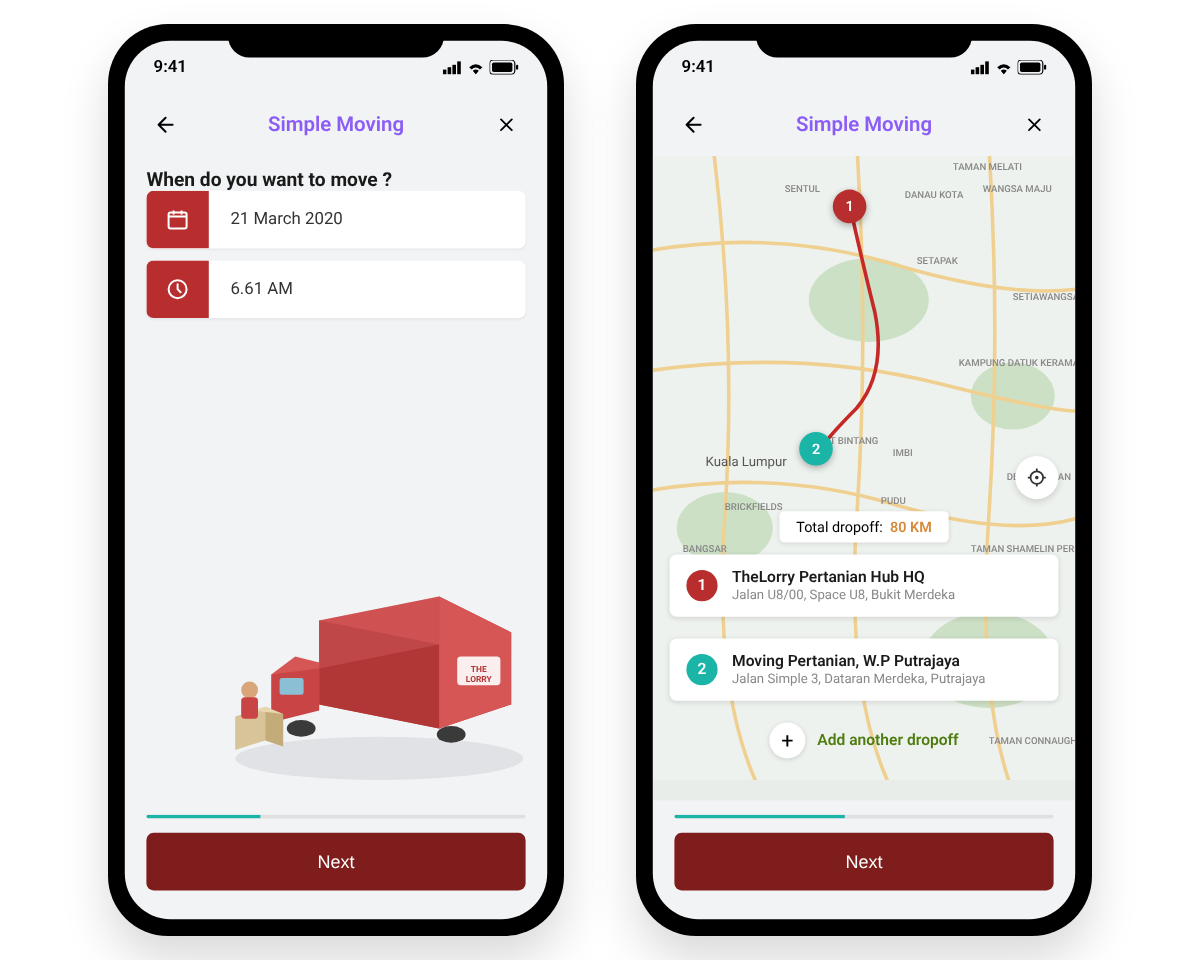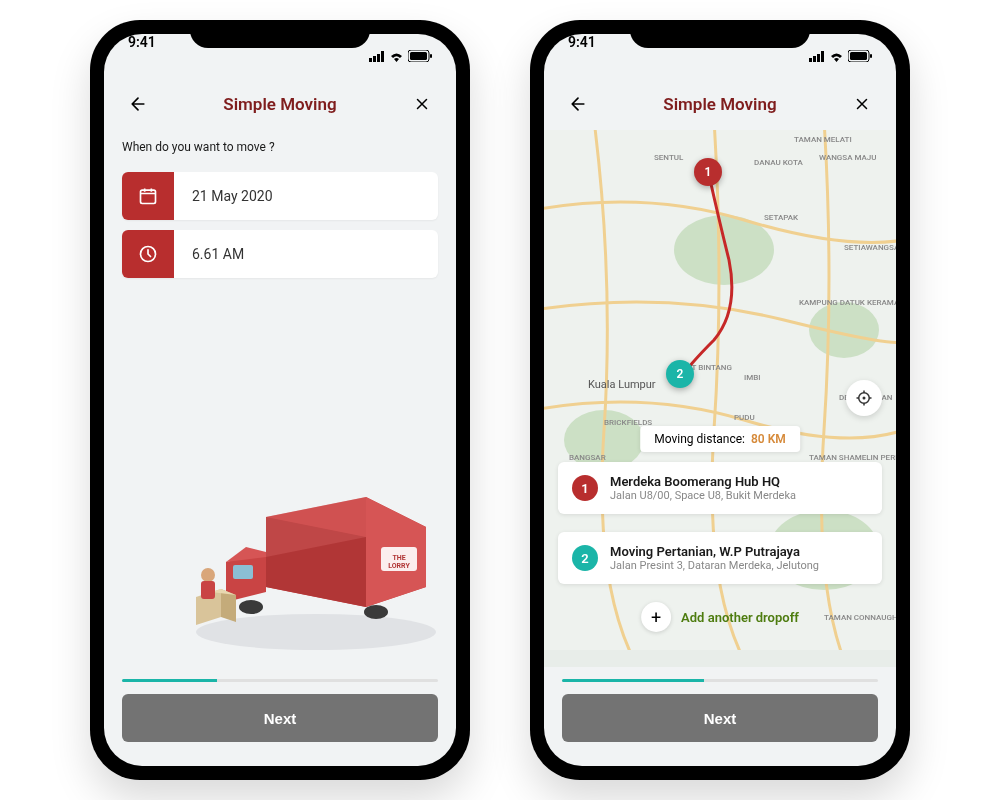--- a/index.html
+++ b/index.html
@@ -40,56 +40,56 @@
     width: 180px;
     height: 28px;
     background: #000;
     border-radius: 0 0 18px 18px;
     z-index: 20;
   }
   .status-bar {
     height: 44px;
     display: flex;
     justify-content: space-between;
+    align-items: center;
     padding: 0 24px;
     font-size: 14px;
     font-weight: 600;
     color: #000;
     z-index: 10;
     position: relative;
   }
   .status-icons { display: flex; gap: 4px; align-items: center; }
   .header {
     height: 52px;
     display: flex;
     align-items: center;
     justify-content: space-between;
     padding: 0 20px;
   }
   .header-title {
     font-size: 17px;
     font-weight: 600;
-    color: #7f1d1d;
+    color: #8b5cf6;
   }
   .icon-btn {
     width: 28px; height: 28px;
     display: flex; align-items: center; justify-content: center;
     cursor: pointer;
     font-size: 22px;
   }
   .content {
     flex: 1;
     padding: 10px 18px;
     position: relative;
   }
   .question {
-    font-size: 12px;
-    font-weight: 400;
+    font-size: 16px;
+    font-weight: 700;
     color: #1a1a1a;
-    margin-bottom: 18px;
   }
   .input-row {
     display: flex;
     background: #fff;
     border-radius: 6px;
     margin-bottom: 10px;
     overflow: hidden;
     box-shadow: 0 1px 2px rgba(0,0,0,0.05);
   }
   .input-icon {
@@ -124,26 +124,26 @@
     overflow: hidden;
   }
   .progress-fill {
     height: 100%;
     background: #1bb5a8;
     width: 30%;
   }
   .next-btn {
     width: 100%;
     height: 48px;
-    background: #737373;
+    background: #7f1d1d;
     border: none;
     border-radius: 6px;
     color: #fff;
     font-size: 15px;
-    font-weight: 700;
+    font-weight: 400;
     cursor: pointer;
   }
   
   .map-area {
     flex: 1;
     background: #e8ede9;
     position: relative;
     overflow: hidden;
   }
   .map-bg {
@@ -297,21 +297,21 @@
     </div>
     <div class="content">
       <div class="question">When do you want to move ?</div>
       <div class="input-row">
         <div class="input-icon">
           <svg width="20" height="20" viewBox="0 0 24 24">
               <rect x="3" y="5" width="18" height="16" rx="2" fill="none" stroke="#fff" stroke-width="2"></rect>
               <path d="M3 9h18M8 3v4M16 3v4" stroke="#fff" stroke-width="2"></path>
             </svg>
         </div>
-        <div class="input-value">21 May 2020</div>
+        <div class="input-value">21 March 2020</div>
       </div>
       <div class="input-row">
         <div class="input-icon">
           <svg width="20" height="20" viewBox="0 0 24 24">
               <circle cx="12" cy="12" r="9" fill="none" stroke="#fff" stroke-width="2"></circle>
               <path d="M12 7v5l3 3" stroke="#fff" stroke-width="2" fill="none" stroke-linecap="round"></path>
             </svg>
         </div>
         <div class="input-value">6.61 AM</div>
       </div>
@@ -425,34 +425,34 @@
         </div>
       <div class="kuala">Kuala Lumpur</div>
       <div class="locate-btn">
         <svg width="18" height="18" viewBox="0 0 24 24">
             <circle cx="12" cy="12" r="7" fill="none" stroke="#333" stroke-width="2"></circle>
             <circle cx="12" cy="12" r="2" fill="#333"></circle>
             <path d="M12 2v3M12 19v3M2 12h3M19 12h3" stroke="#333" stroke-width="2"></path>
           </svg>
       </div>
       <div class="distance-badge">
-        <span>Moving distance:</span>&nbsp;&nbsp;<span class="distance-value">80 KM</span>
+        <span>Total dropoff:</span>&nbsp;&nbsp;<span class="distance-value">80 KM</span>
       </div>
       <div class="stop-card stop-1">
         <div class="stop-num red">1</div>
         <div class="stop-text">
-          <div class="stop-title">Merdeka Boomerang Hub HQ</div>
+          <div class="stop-title">TheLorry Pertanian Hub HQ</div>
           <div class="stop-sub">Jalan U8/00, Space U8, Bukit Merdeka</div>
         </div>
       </div>
       <div class="stop-card stop-2">
         <div class="stop-num teal">2</div>
         <div class="stop-text">
           <div class="stop-title">Moving Pertanian, W.P Putrajaya</div>
-          <div class="stop-sub">Jalan Presint 3, Dataran Merdeka, Jelutong</div>
+          <div class="stop-sub">Jalan Simple 3, Dataran Merdeka, Putrajaya</div>
         </div>
       </div>
       <div class="add-drop">
         <div class="add-btn">+</div>
         <div class="add-label">Add another dropoff</div>
       </div>
     </div>
     <div class="bottom-area">
       <div class="progress-bar">
           <div class="progress-fill" style="width:45%"></div>

